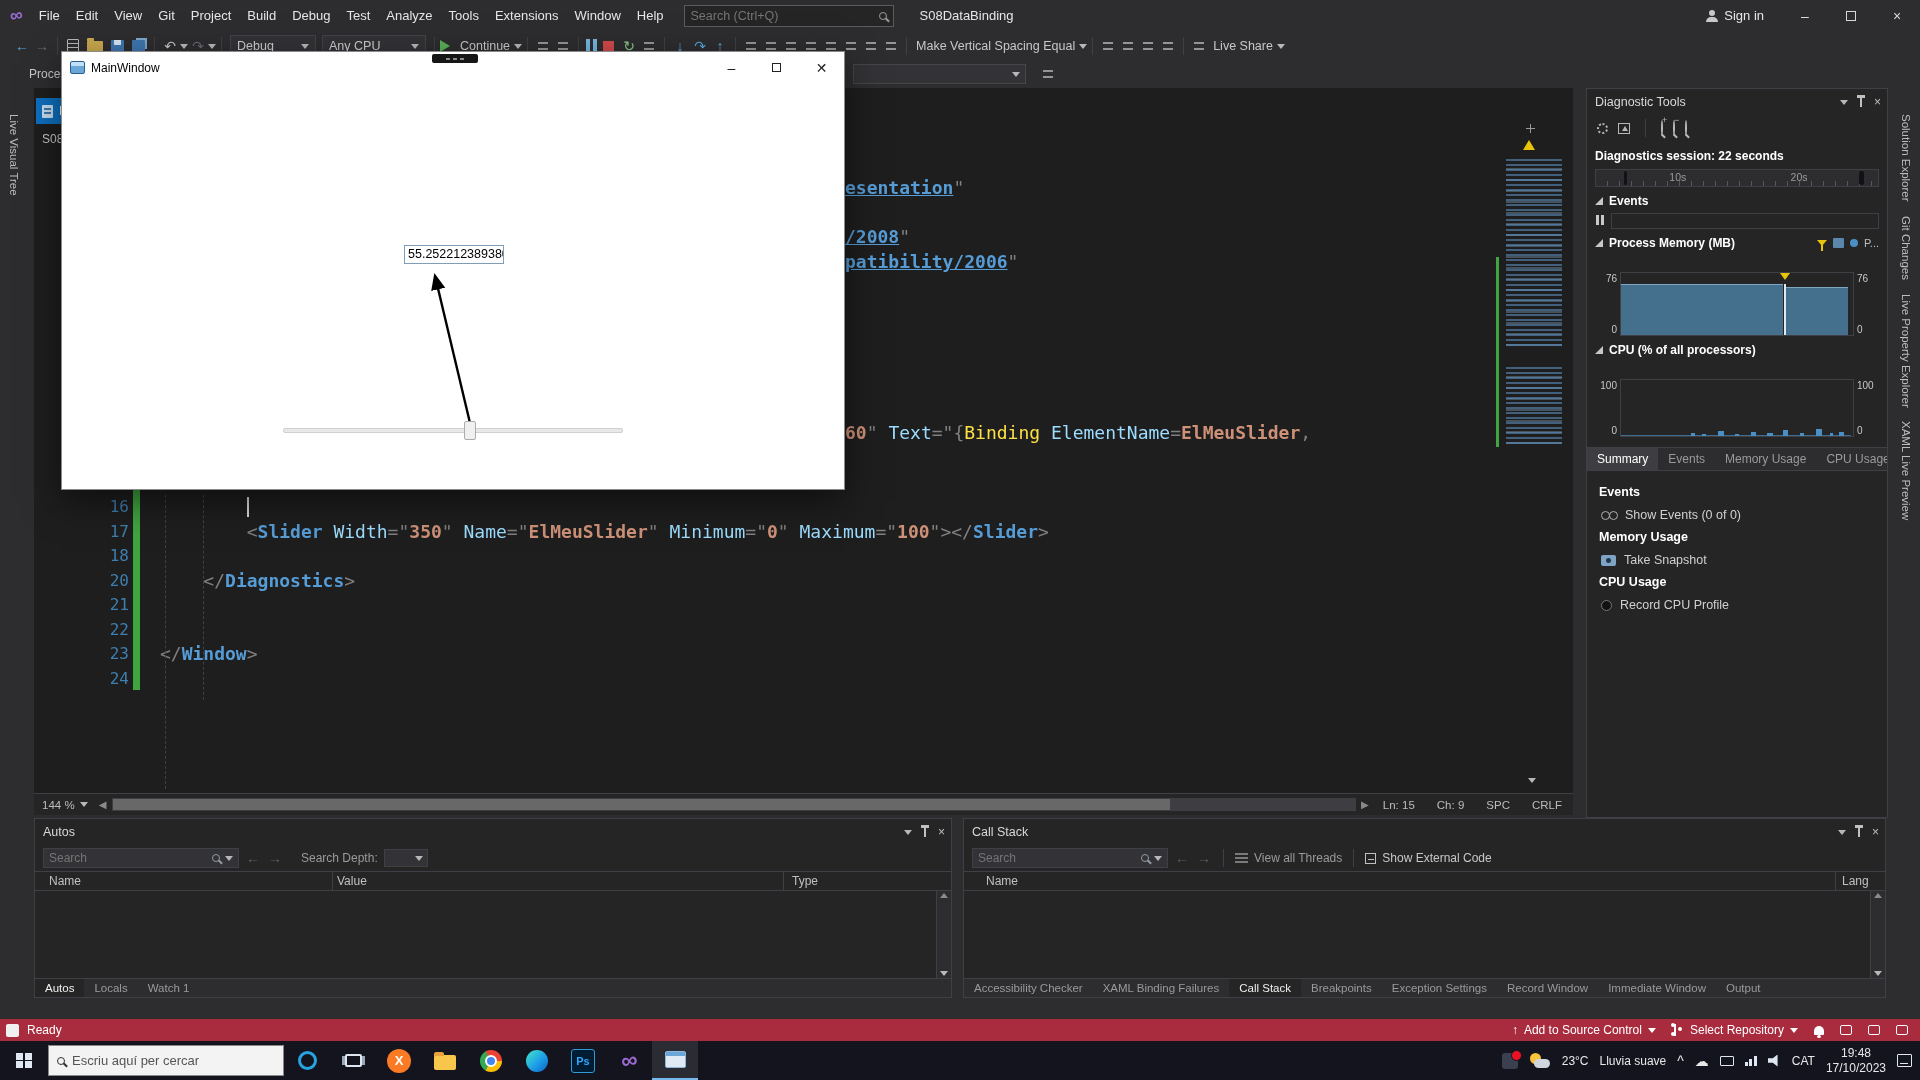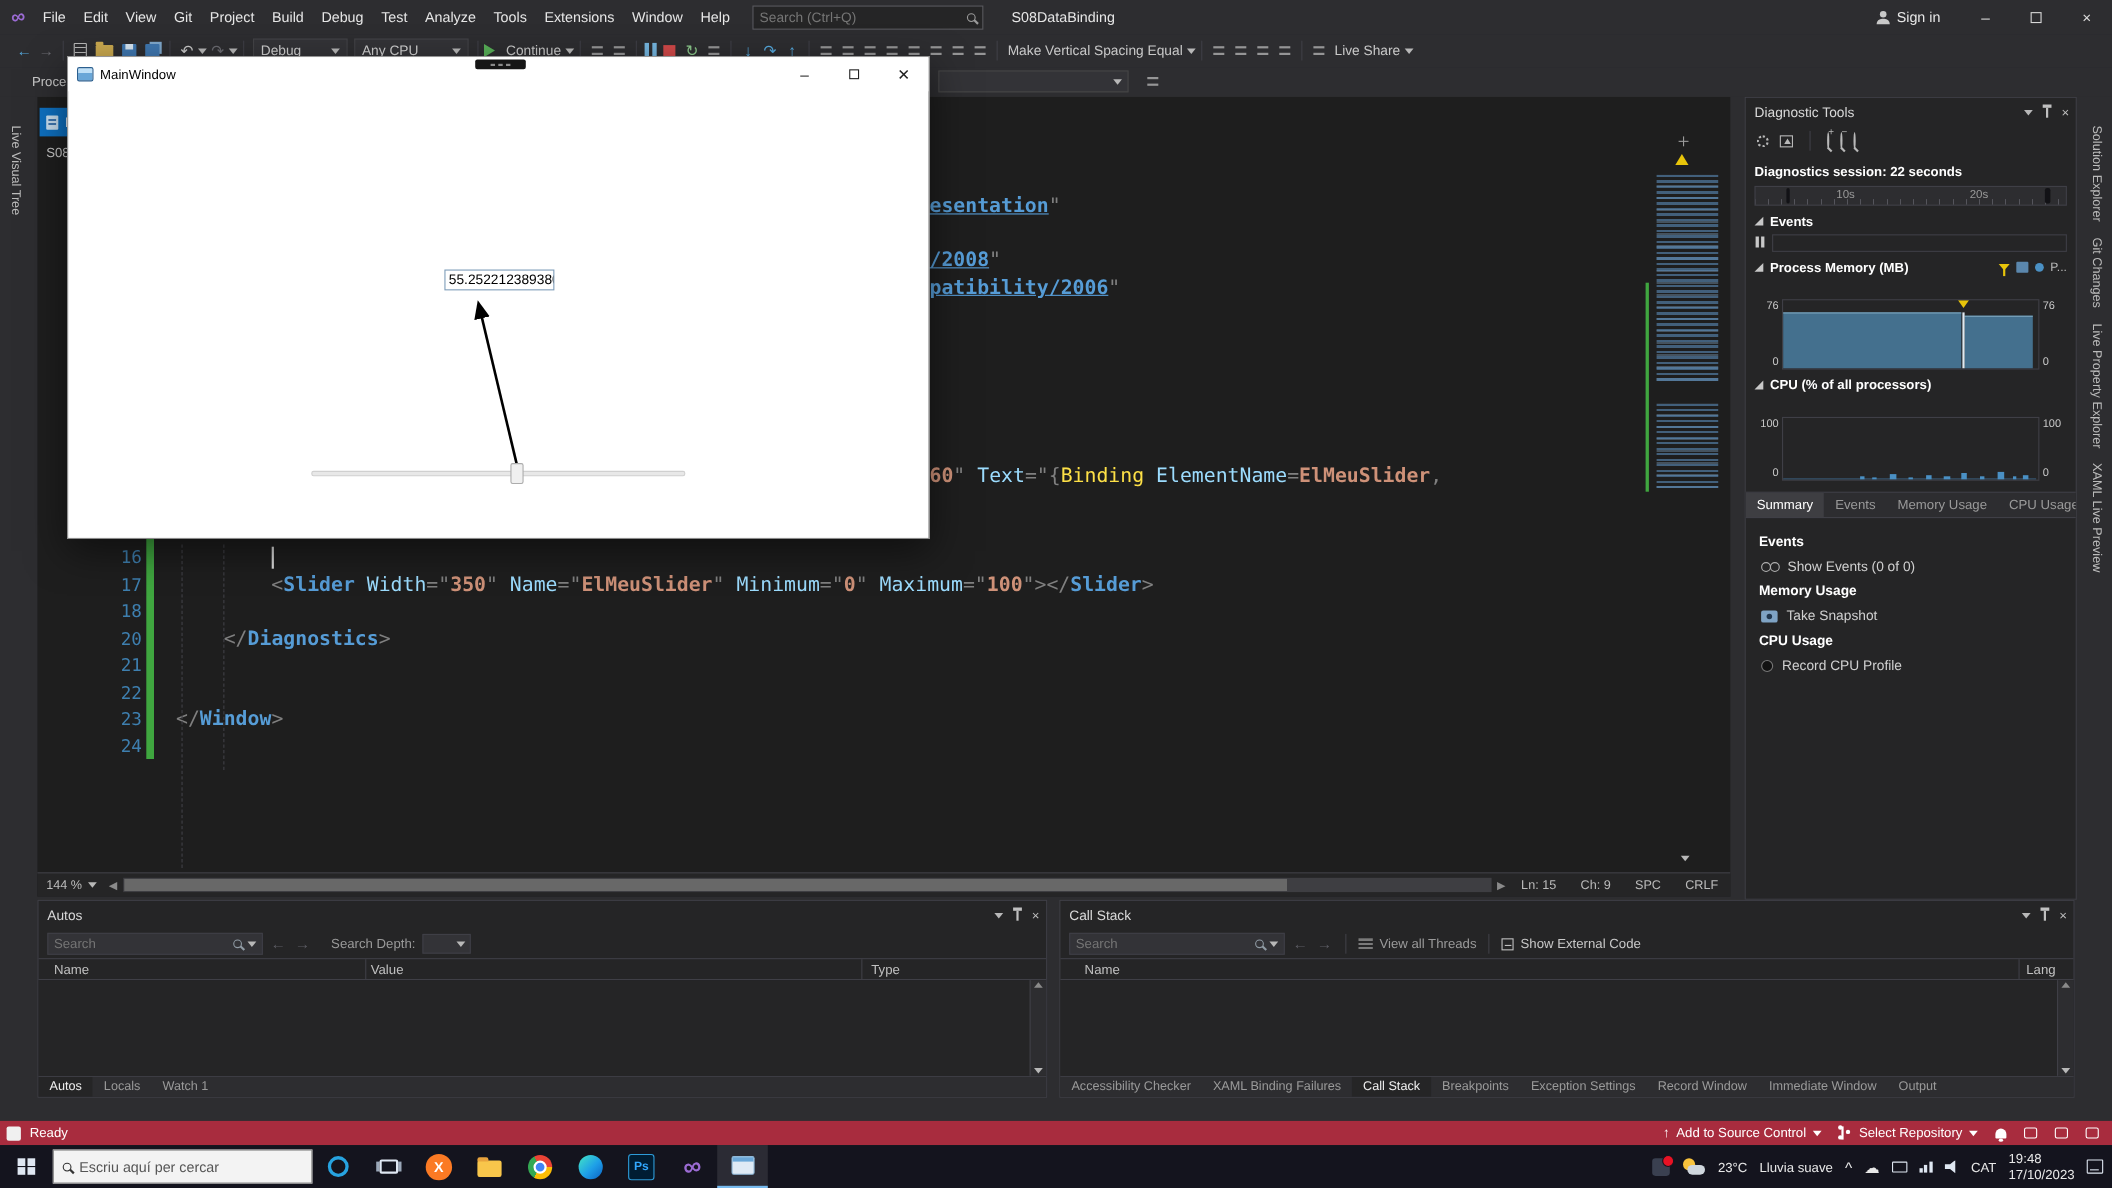--- a/index.html
+++ b/index.html
@@ -208,21 +208,21 @@
 .tray{margin-left:auto;display:flex;align-items:center;gap:11px;margin-right:8px;font-size:12px}
 .trayapp{width:16px;height:16px;background:#3a4050;border-radius:3px;position:relative}
 .trayapp::after{content:"";position:absolute;top:-3px;right:-4px;width:9px;height:9px;background:#e81224;border-radius:50%;border:1px solid #14141e}
 .wicon{position:relative;width:22px;height:16px}
 .wicon::before{content:"";position:absolute;left:1px;top:0;width:11px;height:11px;border-radius:50%;background:#f9c33c}
 .wicon::after{content:"";position:absolute;left:5px;top:6px;width:16px;height:9px;border-radius:5px;background:#cfd6dd}
 .netbars{display:flex;align-items:flex-end;gap:1.5px}
 .netbars i{width:3px;background:#dfe7f2;display:block}
 .spk{width:13px;height:12px;background:#dfe7f2;clip-path:polygon(0 32%,38% 32%,75% 0,75% 100%,38% 68%,0 68%)}
 .monitor{width:14px;height:10px;border:1.5px solid #dfe7f2;border-radius:1px}
-.clock{text-align:left;line-height:1.25;font-size:12px}
+.clock{text-align:center;line-height:1.25;font-size:12px}
 .acenter{width:15px;height:13px;border:1.5px solid #dfe7f2;border-radius:1px;position:relative}
 .acenter::after{content:"";position:absolute;left:2px;bottom:2px;width:8px;height:1.5px;background:#dfe7f2}
 
 #mainwindow{position:absolute;left:61px;top:51px;width:784px;height:439px;background:#fff;border:1px solid #8a8a8a;box-shadow:0 12px 34px rgba(0,0,0,.5);z-index:50}
 #mw-titlebar{height:31px;display:flex;align-items:center;background:#fff;color:#000;font-size:12px}
 .mwico{width:15px;height:13px;border:1px solid #2b5f8f;background:linear-gradient(180deg,#bfe0f7 0 4px,#6aa7d8 4px);border-radius:2px;margin:0 6px 0 8px}
 #mw-title{flex:1}
 .mwbtn{width:45px;height:31px;display:flex;align-items:center;justify-content:center;color:#222;font-size:14px}
 .mwmax{width:9px;height:9px;border:1px solid #222}
 #dbg-strip{position:absolute;left:370px;top:2px;width:46px;height:9px;background:#161616;border-radius:2px;display:flex;align-items:center;justify-content:center;gap:3px}

